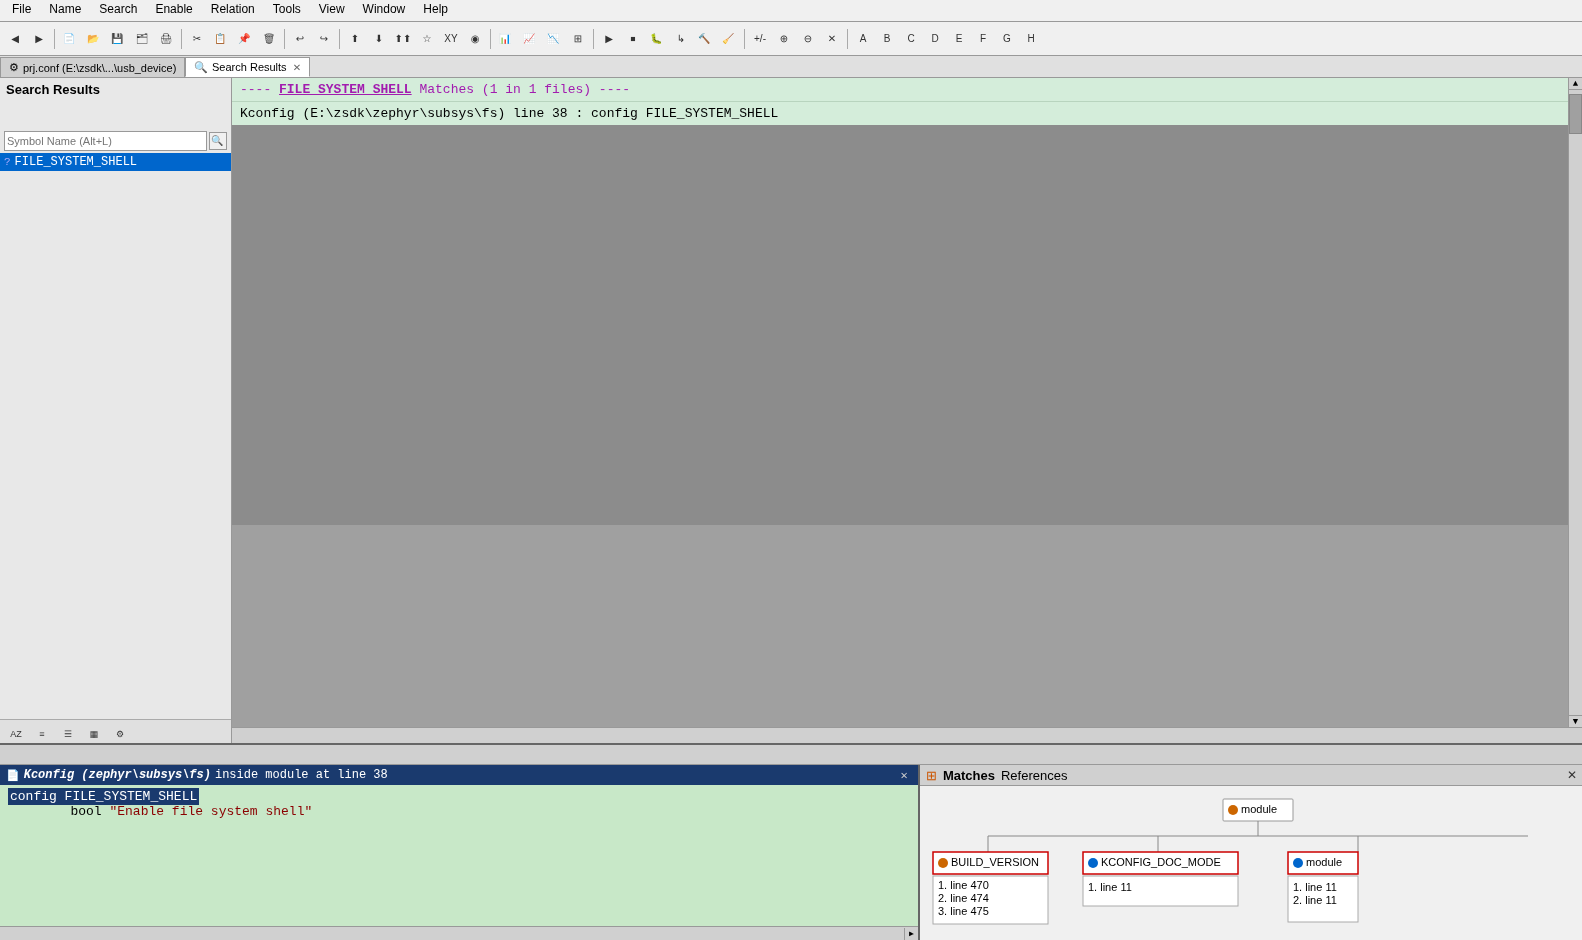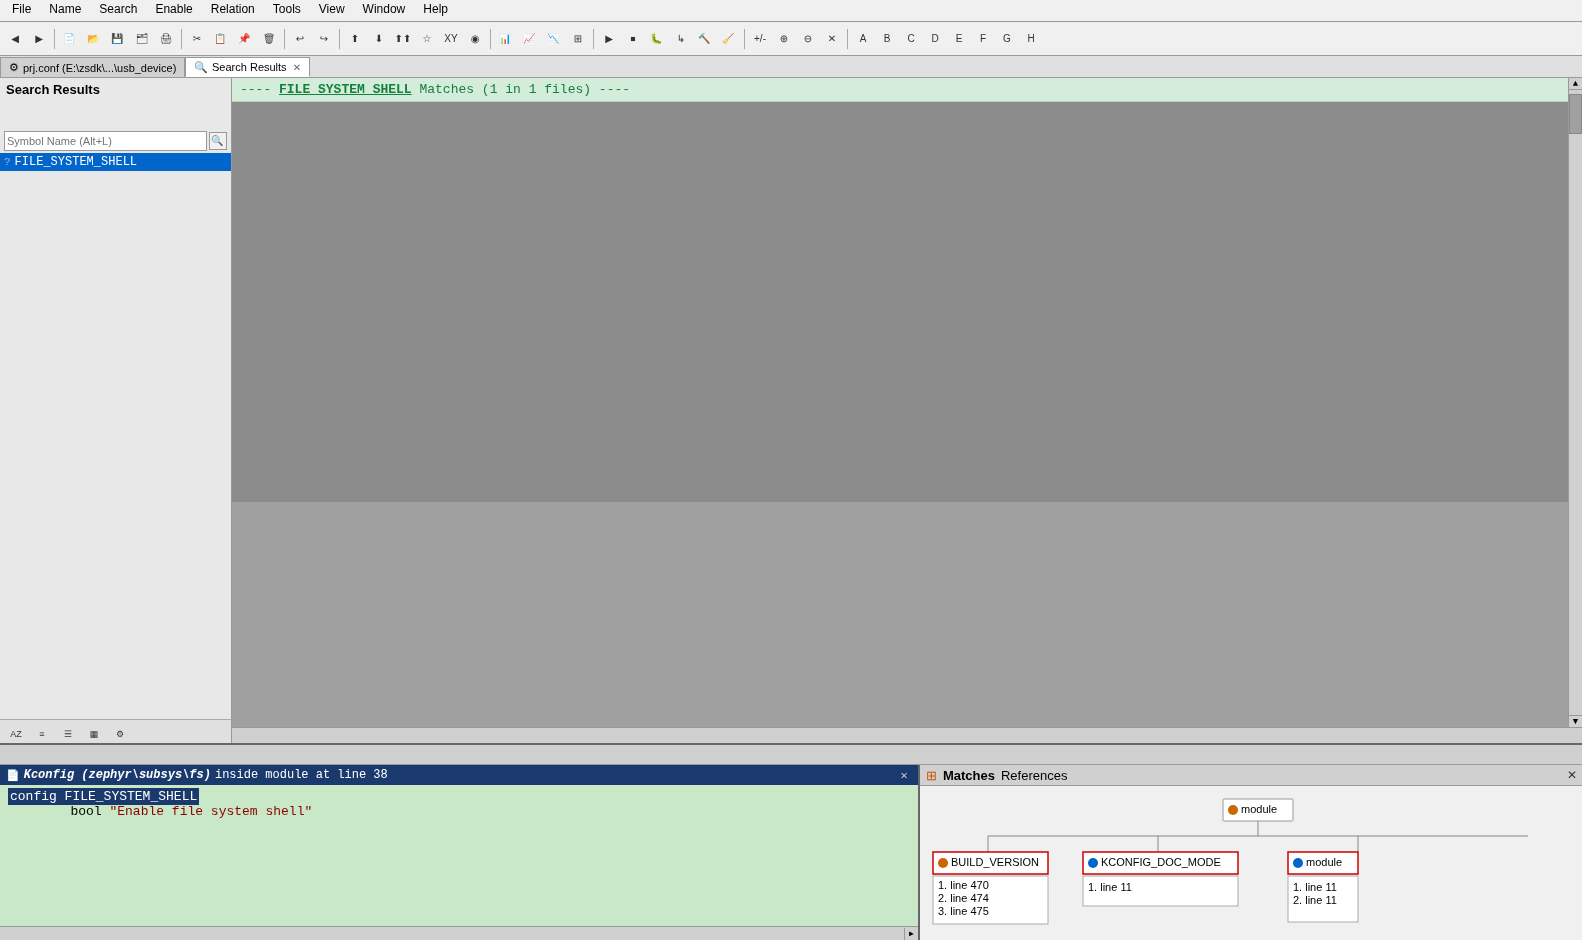--- a/index.html
+++ b/index.html
@@ -177,21 +177,21 @@
       flex: 1;
       background: #a0a0a0;
       overflow-y: auto;
       overflow-x: auto;
     }
     .result-header-line {
       background: #d4edda;
       padding: 4px 8px;
       font-size: 13px;
       font-family: 'Courier New', monospace;
-      color: #15803d;
+      color: #a21caf;
       border-bottom: 1px solid #b8d4be;
       white-space: nowrap;
     }
     .result-header-line .keyword {
       font-weight: bold;
       text-decoration: underline;
     }
     .result-detail-line {
       background: #d4edda;
       padding: 4px 8px;
@@ -419,20 +419,21 @@
       <button class="toolbar-btn" style="width:24px;height:18px;font-size:9px;">▦</button>
       <button class="toolbar-btn" style="width:24px;height:18px;font-size:9px;">⚙</button>
     </div>
   </div>
 
   <div class="center-panel">
     <div class="result-content">
       <div class="result-header-line">
         ---- <span class="keyword bold underline">FILE_SYSTEM_SHELL</span> Matches (1 in 1 files) ----
       </div>
+      <div class="result-detail-line">Kconfig (E:\zsdk\zephyr\subsys\fs) line 38 : config FILE_SYSTEM_SHELL</div>
       <div class="result-gray"></div>
     </div>
     <div class="center-hscroll">
       <div style="flex:1; height:14px; background:#d0d0d0;"></div>
     </div>
   </div>
 
   <div class="scrollbar-v" style="position:absolute; right:0; top:78px; height:calc(940px - 78px - 175px - 22px - 16px);">
     <div style="height:12px; background:#d0d0d0; border-bottom:1px solid #999; display:flex; align-items:center; justify-content:center; font-size:9px; cursor:pointer;">▲</div>
     <div class="scrollbar-thumb" style="height:40px; margin-top:4px;"></div>

